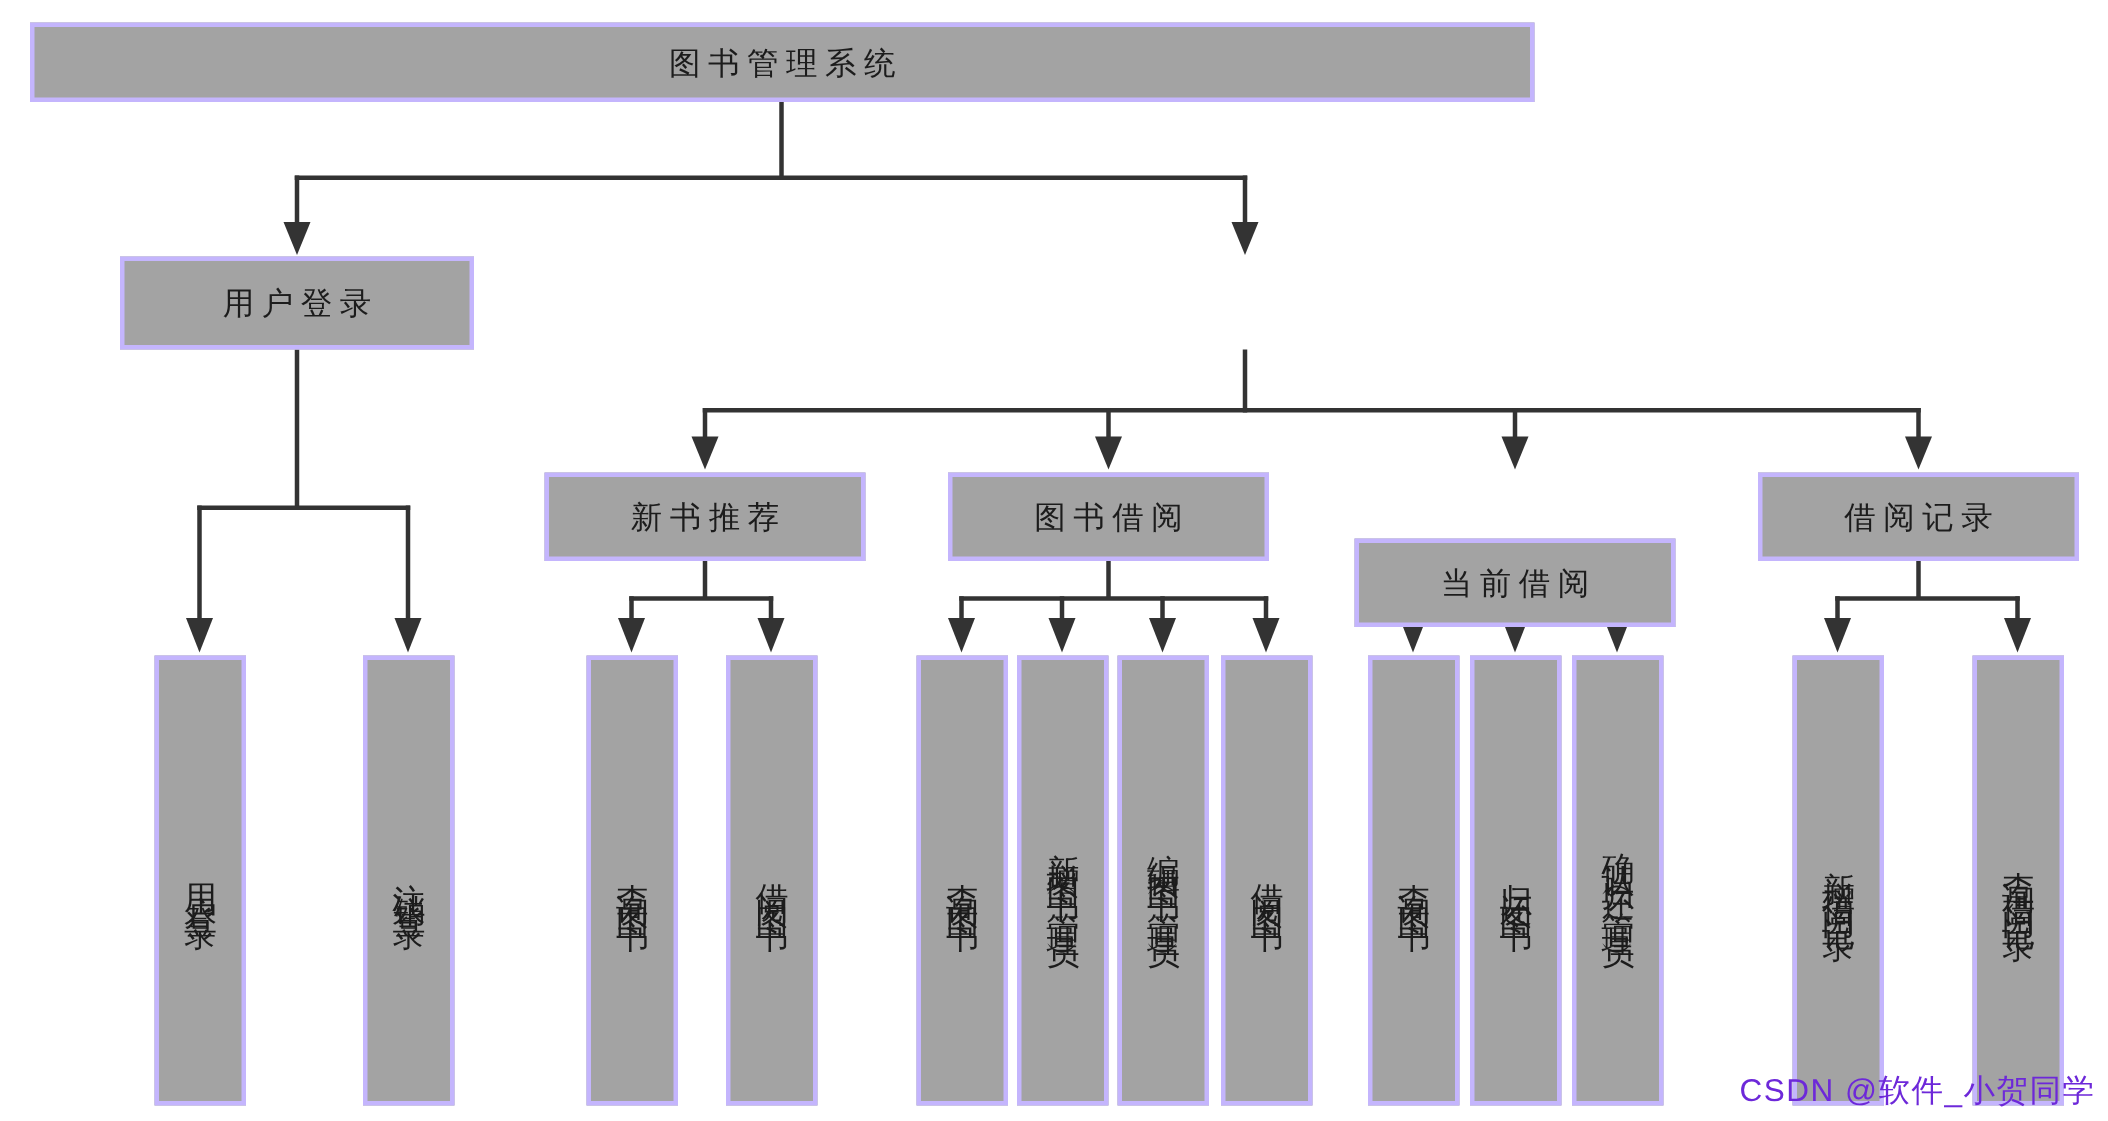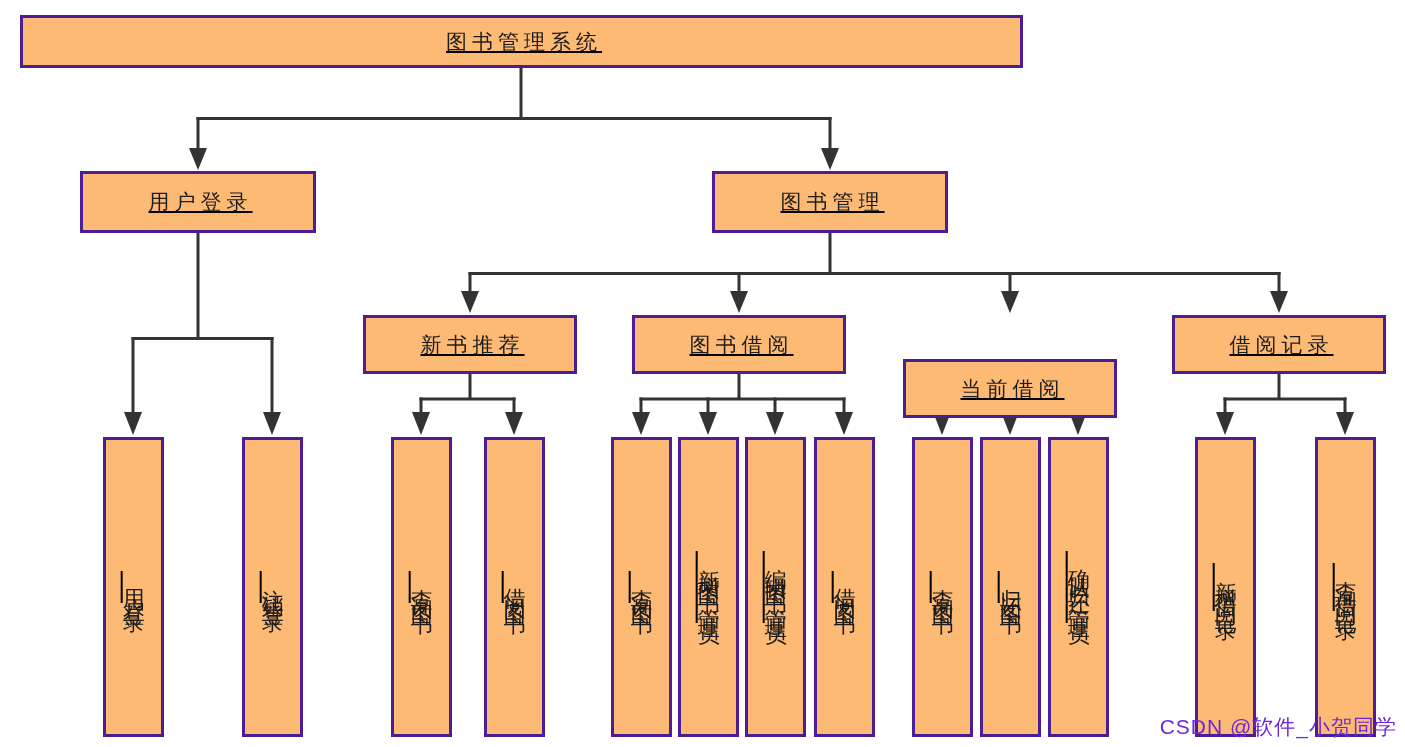--- a/index.html
+++ b/index.html
@@ -4,22 +4,22 @@
 <style>
   html,body { margin:0; padding:0; background:#ffffff; }
   .canvas {
     position:relative; width:1405px; height:747px; background:#ffffff;
     font-family:"Liberation Sans", sans-serif; overflow:hidden;
   }
   svg.wires { position:absolute; left:0; top:0; width:1405px; height:747px; }
   svg.wires line { stroke:#333333; stroke-width:3; }
   svg.wires polygon { fill:#333333; stroke:none; }
   .box {
-    position:absolute; box-sizing:border-box; border:3px solid #4c1d95;
-    background:#fdba74; display:flex; align-items:center; justify-content:center;text-decoration:underline;
+    position:absolute; box-sizing:border-box; border:3px solid #c4b5fd;
+    background:#a3a3a3; display:flex; align-items:center; justify-content:center;
   }
   .lbl { color:#1c1c1c; }
   .box-h .lbl { font-size:21px; letter-spacing:5px; text-indent:5px; white-space:nowrap; }
   .box-v .lbl { writing-mode:vertical-rl; text-orientation:mixed; font-size:22px; letter-spacing:8px; line-height:1.2; }
   .root  { left:20px;  top:15px;  width:1003px; height:53px; }
   .lv2a  { left:80px;  top:171px; width:236px; height:62px; }
   .lv2b  { left:712px; top:171px; width:236px; height:62px; }
   .lv3   { top:315px; width:214px; height:59px; }
   .lv3a  { left:363px; }  .lv3b { left:632px; }  .lv3c { left:903px;margin-top:44px; }  .lv3d { left:1172px; }
   .leaf  { top:437px; width:61px; height:300px; }
@@ -107,23 +107,20 @@
     </g>
   </svg>
 
   <div class="box box-h root">
     <span class="lbl">图书管理系统</span>
   </div>
 
   <div class="box box-h lv2a">
     <span class="lbl">用户登录</span>
   </div>
-  <div class="box box-h lv2b">
-    <span class="lbl">图书管理</span>
-  </div>
 
   <div class="box box-h lv3 lv3a">
     <span class="lbl">新书推荐</span>
   </div>
   <div class="box box-h lv3 lv3b">
     <span class="lbl">图书借阅</span>
   </div>
   <div class="box box-h lv3 lv3c">
     <span class="lbl">当前借阅</span>
   </div>

